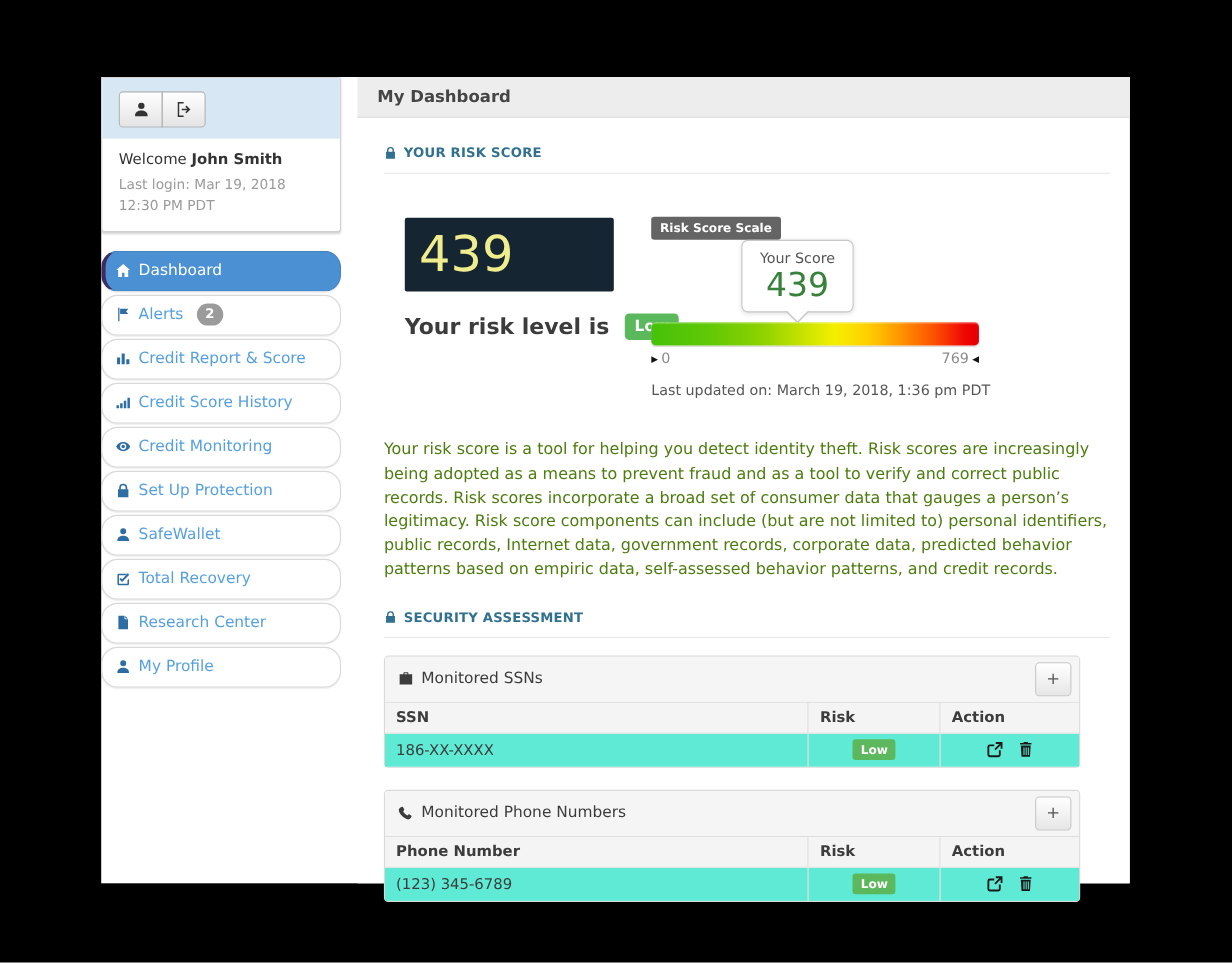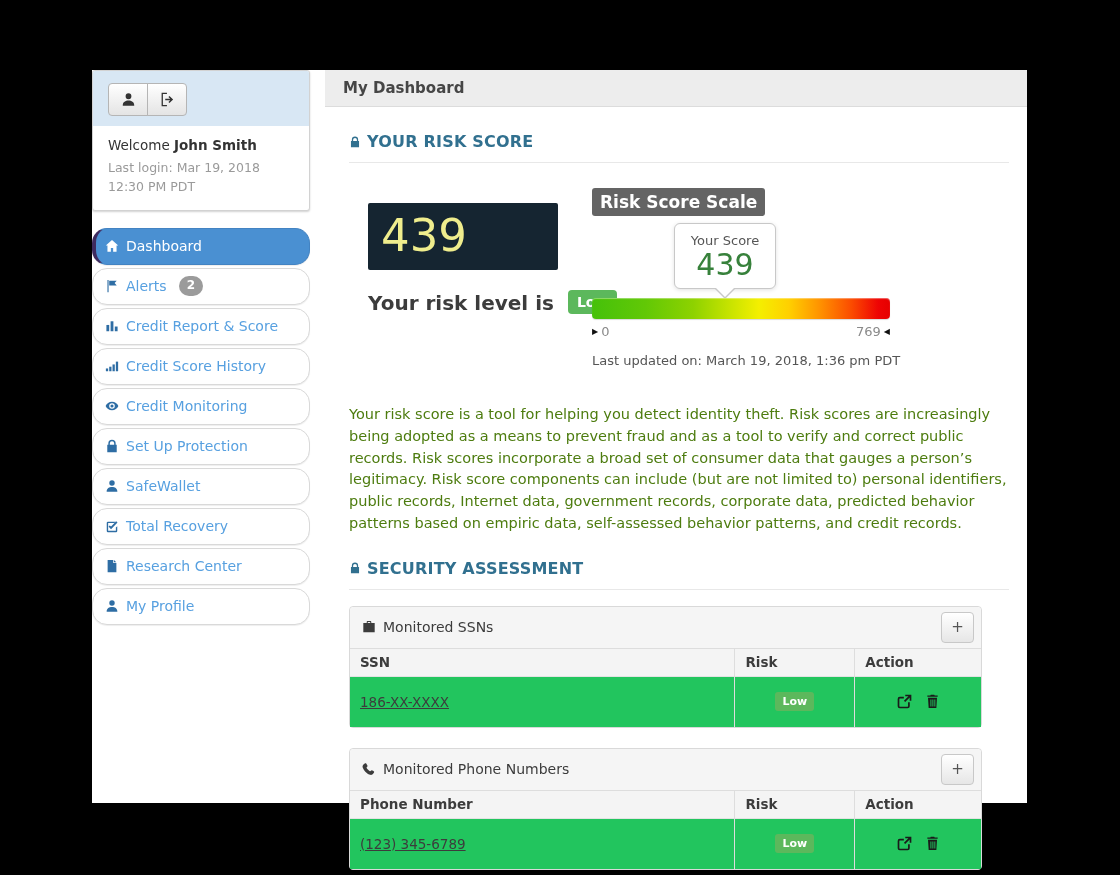--- a/index.html
+++ b/index.html
@@ -44,33 +44,33 @@
   .badge-count { margin-left:5px; background:#9b9b9b; color:#fff; border-radius:10px; font-size:12px; font-weight:bold; padding:2px 8px; line-height:1.3; }
 
   
   .main { position:absolute; left:233px; top:0; width:702px; height:733px; background:#fff; }
   .header-bar {
     background:#ededed; border-bottom:1px solid #dcdcdc; height:37px;
     display:flex; align-items:center; padding-left:18px;
     font-weight:bold; font-size:15px; color:#464646;
   }
   .content { padding:25px 18px 0 24px; position:relative; }
-  .section-head { display:flex; align-items:center; gap:6px; color:#31708f; font-weight:bold; font-size:16px; letter-spacing:.2px; }
+  .section-head { display:flex; align-items:center; gap:6px; color:#31708f; font-weight:bold; font-size:12px; letter-spacing:.2px; }
   .section-head .ic { color:#31708f; }
   .rule { border:0; border-top:1px solid #e8e8e8; margin-top:11px; }
 
   .risk-row { position:relative; height:196px; margin-top:23px; }
   .score-box {
     position:absolute; left:19px; top:17px; width:190px; height:67px;
     background:#152531; color:#efed8d; font-size:45px; line-height:66px; padding-left:13px; border-radius:2px;
   }
   .risk-level-line { position:absolute; left:19px; top:104px; font-size:20px; font-weight:600; color:#3c3c3c; }
   .low-badge-lg { display:inline-block; background:#5cb85c; color:#fff; font-size:14px; font-weight:600; padding:4px 9px; border-radius:4px; margin-left:7px; vertical-align:3px; }
 
-  .scale-chip { position:absolute; left:243px; top:2px; background:#646464; color:#fff; font-size:17px; font-weight:600; padding:4px 8px; border-radius:3px; }
+  .scale-chip { position:absolute; left:243px; top:16px; background:#646464; color:#fff; font-size:11px; font-weight:600; padding:4px 8px; border-radius:3px; }
   .score-tooltip {
     position:absolute; left:325px; top:37px; width:102px; background:#fff;
     border:1px solid #c8c8c8; border-radius:6px; box-shadow:0 1px 4px rgba(0,0,0,.12);
     text-align:center; padding:9px 0 5px;
   }
   .score-tooltip::before {
     content:""; position:absolute; bottom:-11px; left:50%; margin-left:-11px;
     border:11px solid transparent; border-top-color:#c8c8c8; border-bottom:0;
   }
   .score-tooltip::after {
@@ -104,21 +104,21 @@
   }
   .panel-title { font-size:14px; color:#3c3c3c; display:flex; align-items:center; gap:7px; }
   .panel-title .ic { color:#3c3c3c; }
   .add-btn {
     margin-left:auto; width:33px; height:31px;
     background:linear-gradient(#ffffff,#e6e6e6); border:1px solid #c8c8c8; border-radius:4px;
     font-size:15px; color:#555; cursor:pointer; font-family:inherit;
   }
   table { width:100%; border-collapse:collapse; font-size:13.5px; color:#3c3c3c; }
   th { text-align:left; background:#f4f4f4; font-weight:bold; padding:5px 10px; height:28px; }
-  td { padding:5px 10px; height:50px; border-top:1px solid #e3e3e3; background:#22c55e;text-decoration:underline; }
+  td { padding:5px 10px; height:30px; border-top:1px solid #e3e3e3; background:#5eead4; }
   th + th, td + td { border-left:1px solid #ddd; }
   .col-main { width:61%; }
   .col-risk { width:19%; }
   .col-action { width:20%; }
   .cell-center { text-align:center; }
   .low-badge-sm { display:inline-block; background:#5cb85c; color:#fff; font-size:11px; font-weight:600; padding:3px 7px; border-radius:3px; }
   .action-icons { display:flex; gap:13px; justify-content:center; align-items:center; color:#1a1a1a; }
   .action-icons .ic { cursor:pointer; }
 
   .ic { width:14px; height:14px; fill:currentColor; }

